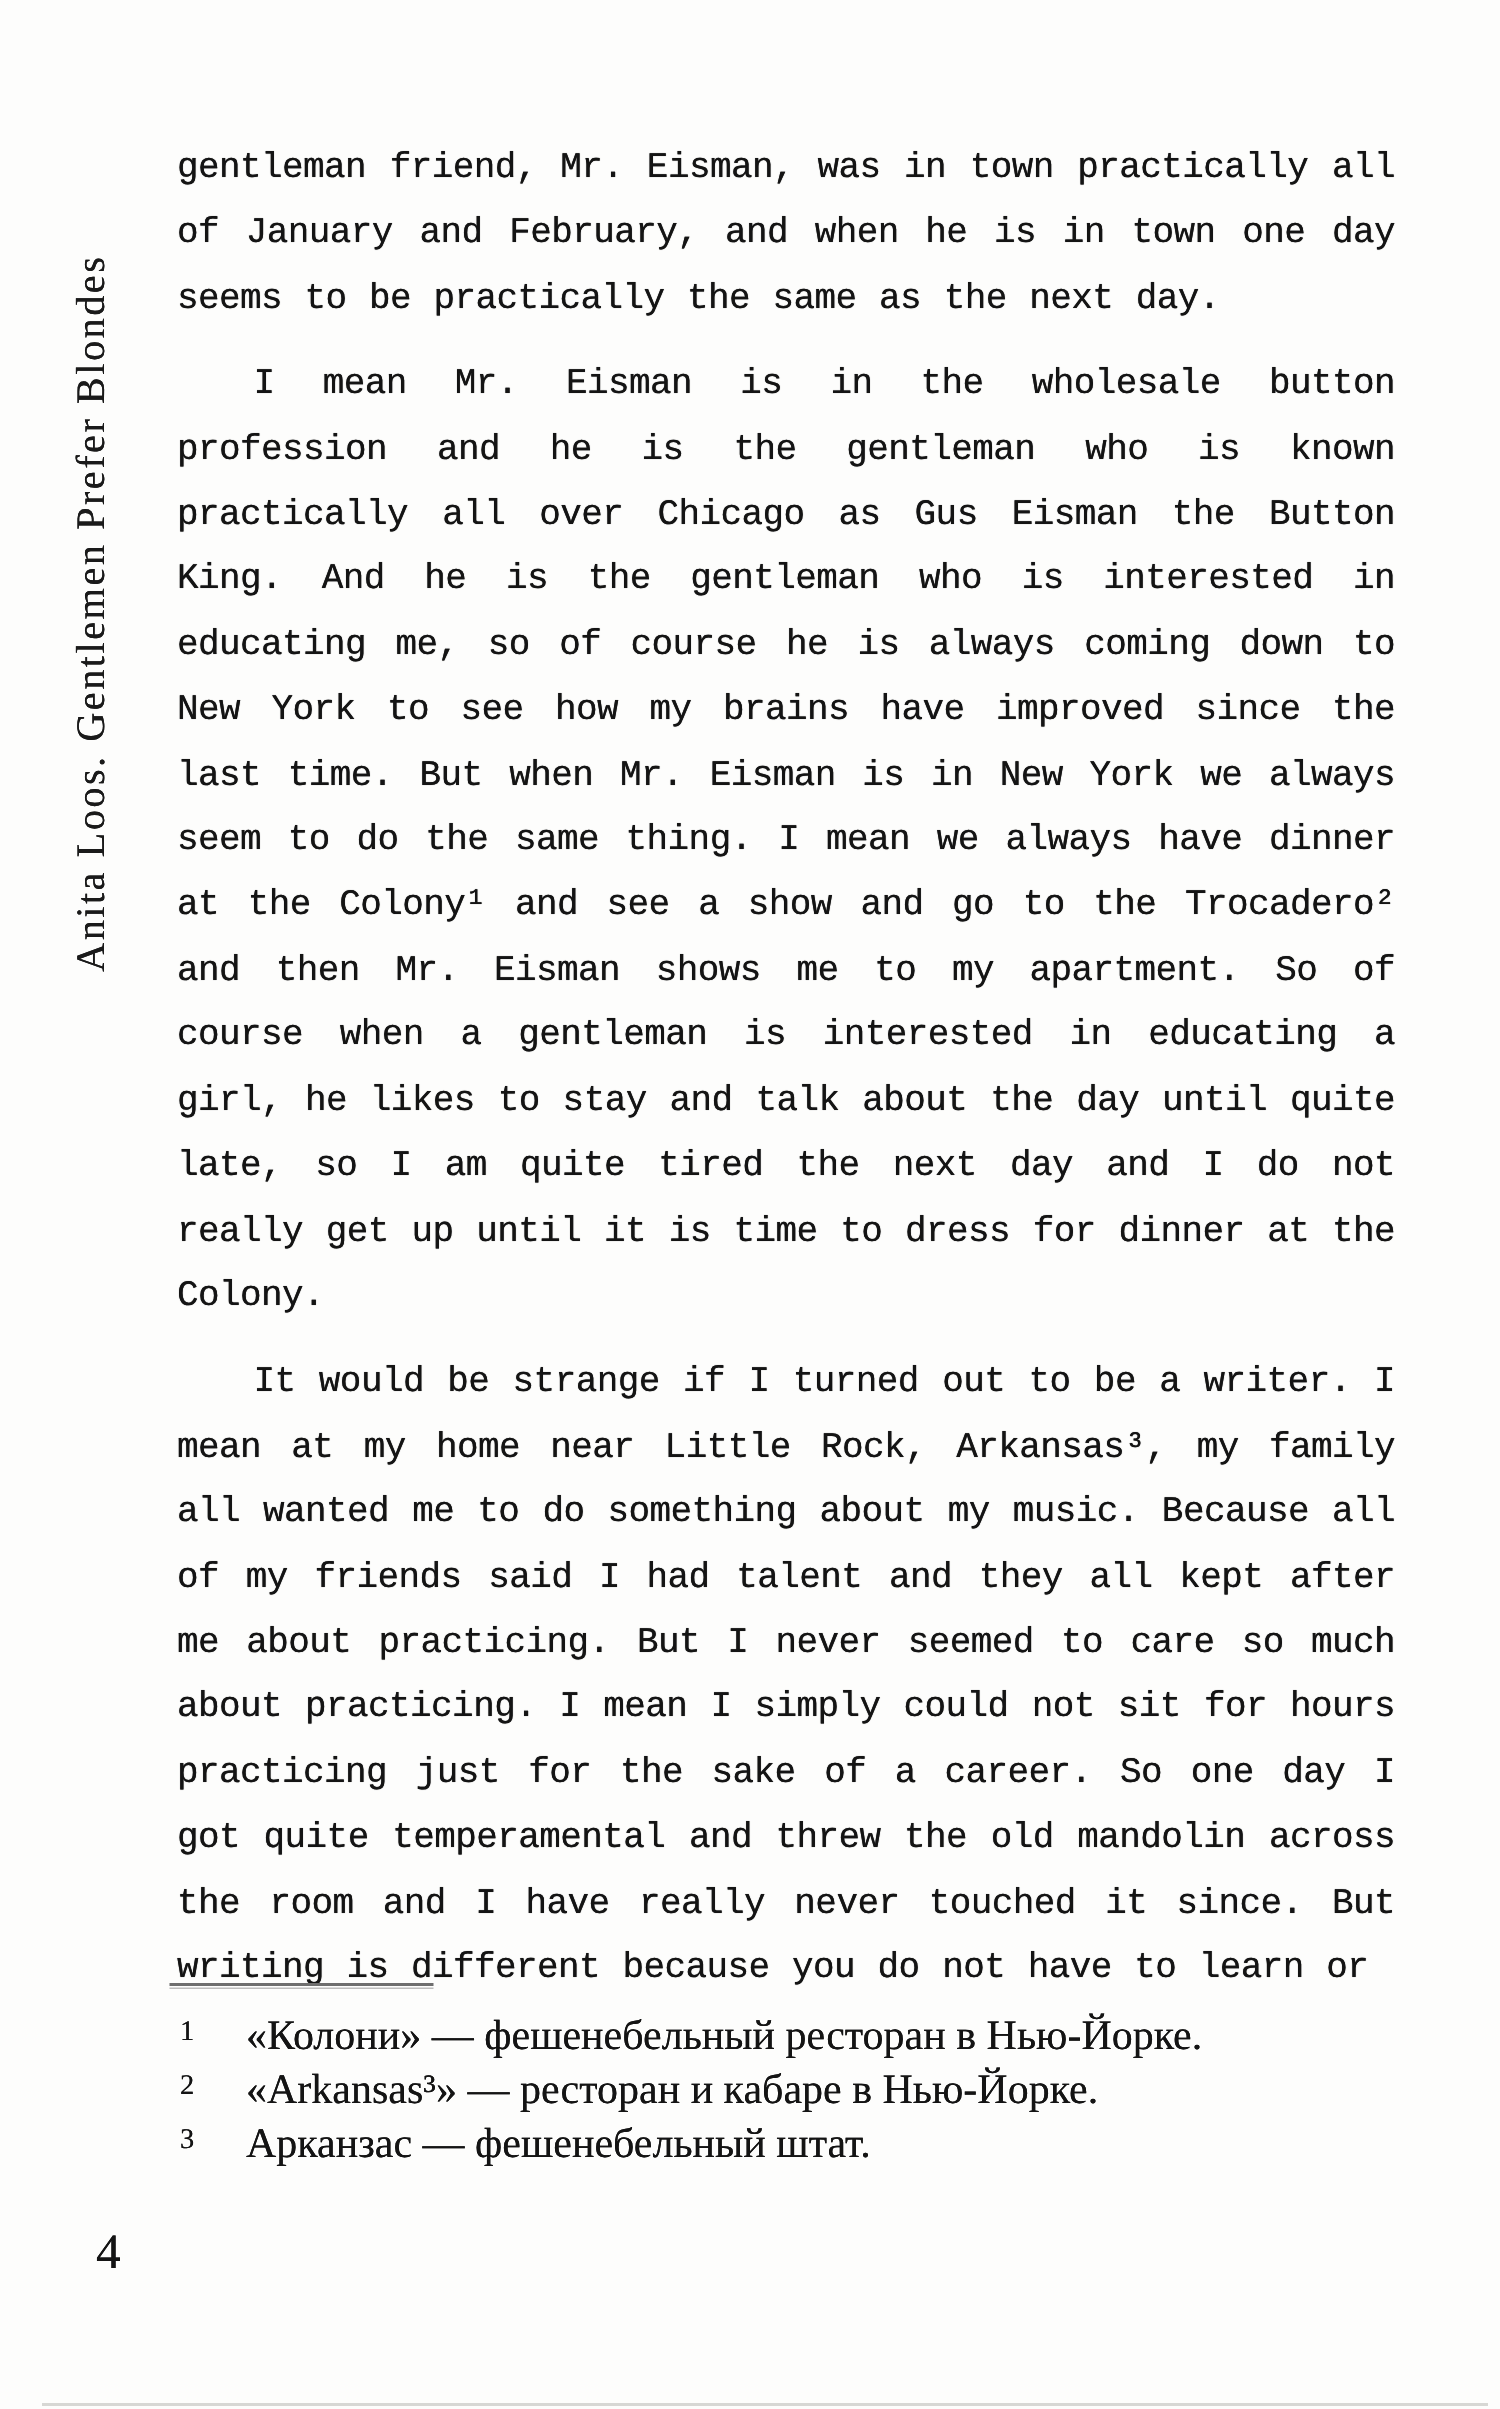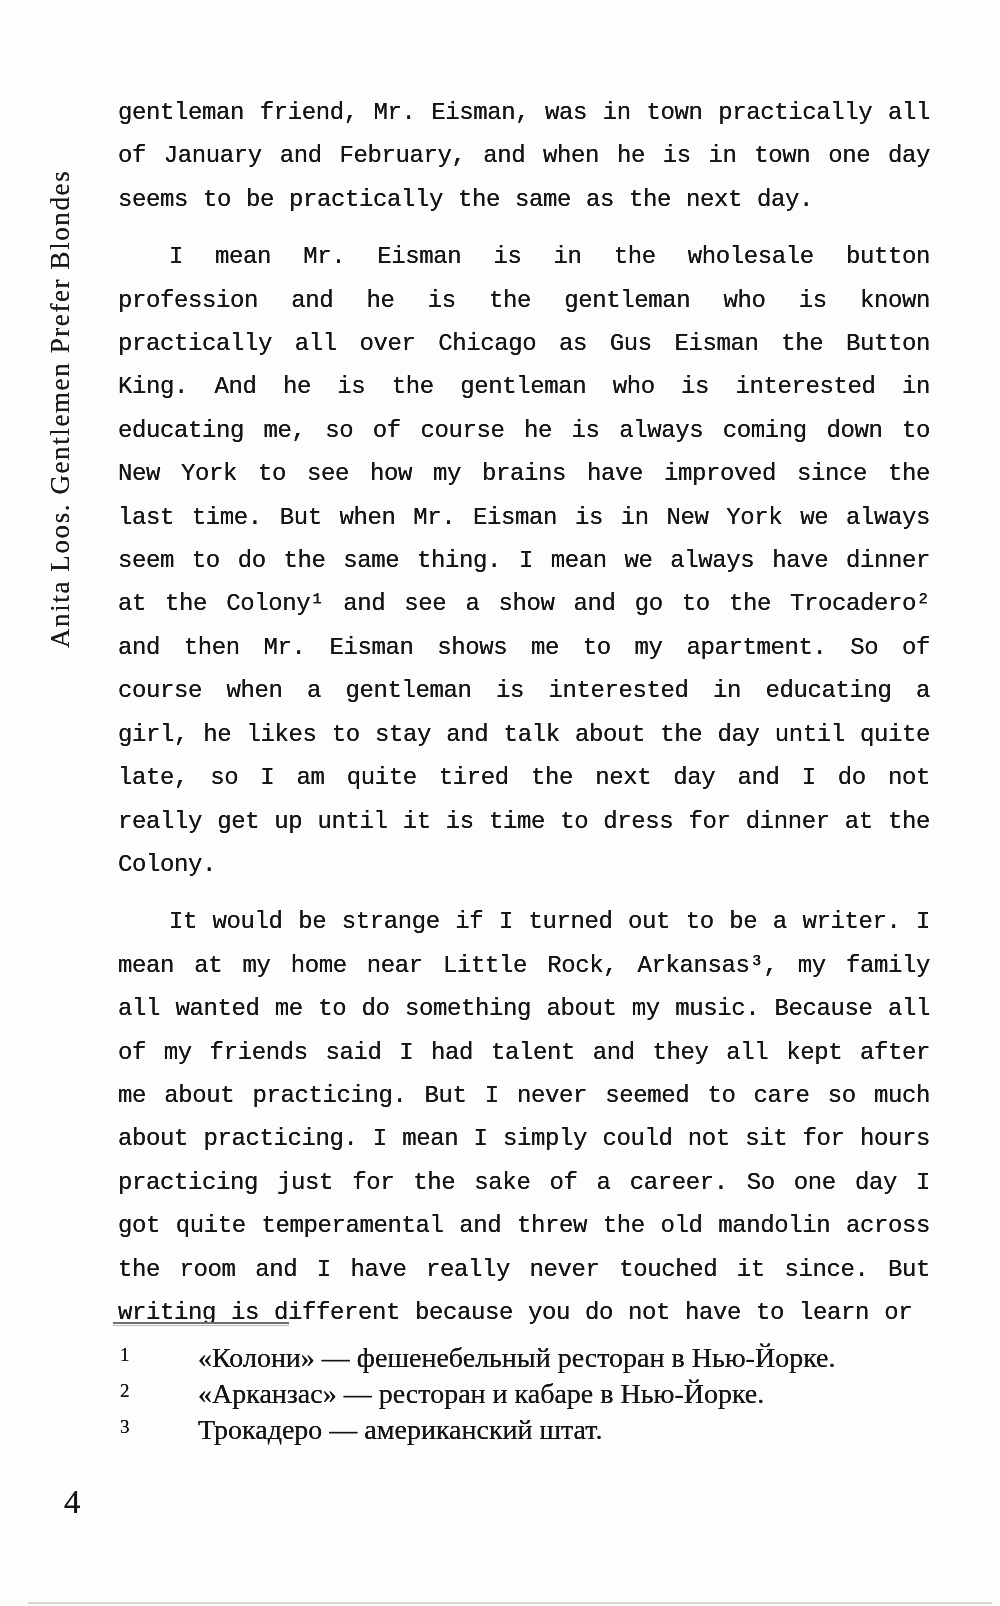--- a/index.html
+++ b/index.html
@@ -86,21 +86,20 @@
   .fn-marker {
     flex: 0 0 46px;
     width: 46px;
     font-size: 19px;
     line-height: 30px;
     padding-left: 2px;
     box-sizing: border-box;
   }
   .fn-text {
     flex: 1;
-    margin-left: 34px;
   }
   
   .pagenum {
     position: absolute;
     left: 64px;
     top: 1484px;
     font-size: 33px;
     text-shadow: 0 0 0.4px currentColor;
   }
   
@@ -127,25 +126,25 @@
 
   <div class="fnrule"></div>
 
   <div class="footnotes">
     <div class="fn">
       <span class="fn-marker">1</span>
       <span class="fn-text">«Колони» — фешенебельный ресторан в Нью-Йорке.</span>
     </div>
     <div class="fn">
       <span class="fn-marker">2</span>
-      <span class="fn-text">«Арканзас» — ресторан и кабаре в Нью-Йорке.</span>
+      <span class="fn-text">«Arkansas³» — ресторан и кабаре в Нью-Йорке.</span>
     </div>
     <div class="fn">
       <span class="fn-marker">3</span>
-      <span class="fn-text">Трокадеро — американский штат.</span>
+      <span class="fn-text">Арканзас — фешенебельный штат.</span>
     </div>
   </div>
 
   <div class="pagenum">4</div>
 
   <div class="scan-edge"></div>
 
 </div>
 
 </body></html>

